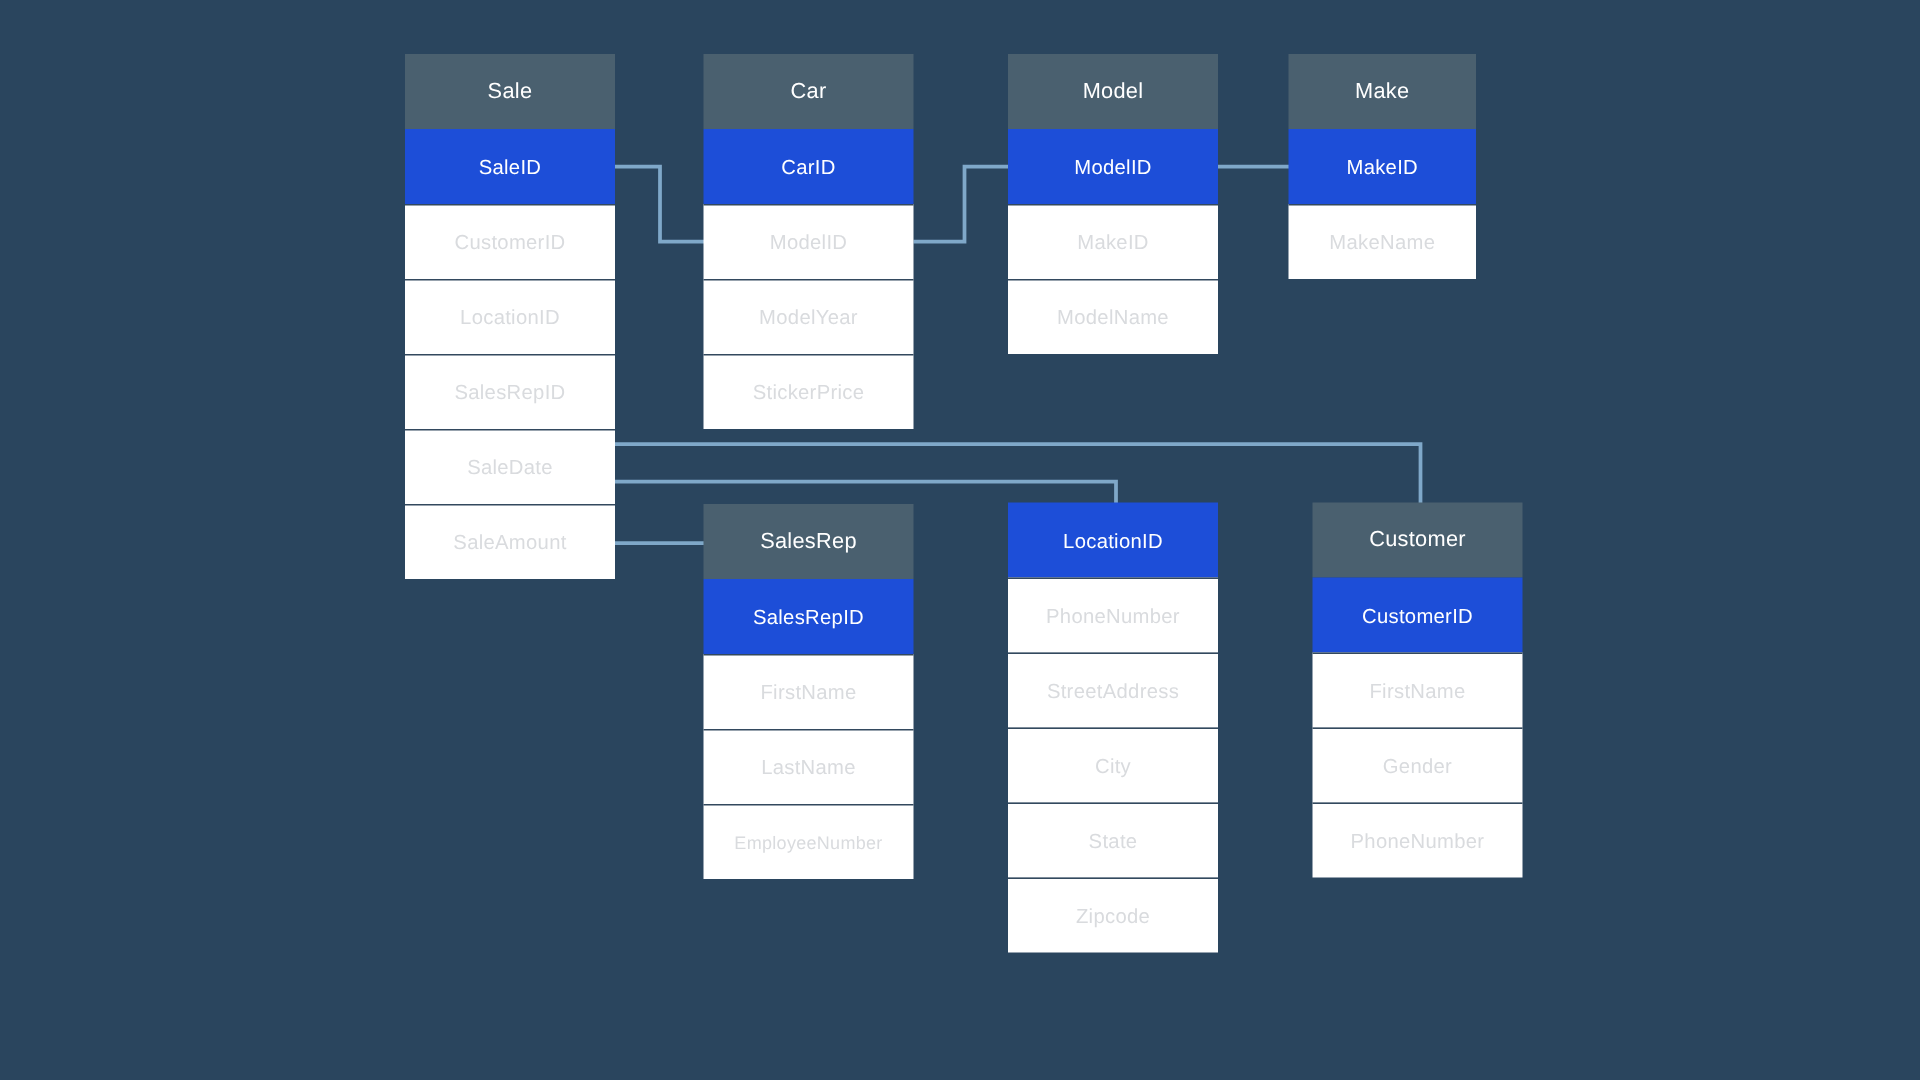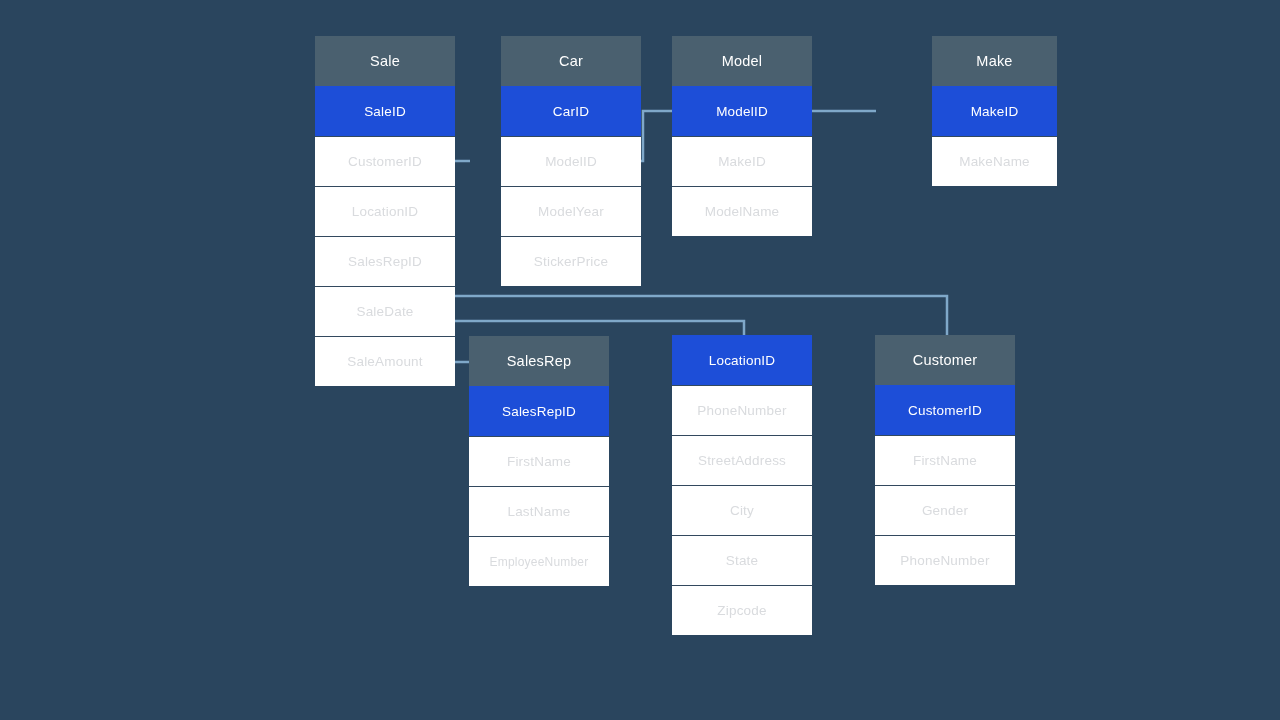--- a/index.html
+++ b/index.html
@@ -64,43 +64,43 @@
 <div id="canvas">
   <svg id="links" viewBox="0 0 1280 720" xmlns="http://www.w3.org/2000/svg">
       <polyline points="405,111 440,111 440,161 470,161" fill="none" stroke="#7fa8c9" stroke-width="2.5" stroke-linecap="butt" stroke-linejoin="miter"></polyline>
       <polyline points="609,161 643,161 643,111 672,111" fill="none" stroke="#7fa8c9" stroke-width="2.5" stroke-linecap="butt" stroke-linejoin="miter"></polyline>
       <polyline points="812,111 876,111" fill="none" stroke="#7fa8c9" stroke-width="2.5" stroke-linecap="butt" stroke-linejoin="miter"></polyline>
       <polyline points="410,296 947,296 947,336" fill="none" stroke="#7fa8c9" stroke-width="2.5" stroke-linecap="butt" stroke-linejoin="miter"></polyline>
       <polyline points="410,321 744,321 744,336" fill="none" stroke="#7fa8c9" stroke-width="2.5" stroke-linecap="butt" stroke-linejoin="miter"></polyline>
       <polyline points="410,362 470,362" fill="none" stroke="#7fa8c9" stroke-width="2.5" stroke-linecap="butt" stroke-linejoin="miter"></polyline>
     </svg>
   <div id="entities">
-      <div class="entity" style="left: 270px; top: 36px; margin-left: 45px;">
+      <div class="entity" style="left: 270px; top: 36px;">
         <div class="entity-header">Sale</div>
         <div class="entity-row pk">SaleID</div>
         <div class="entity-row">CustomerID</div>
         <div class="entity-row">LocationID</div>
         <div class="entity-row">SalesRepID</div>
         <div class="entity-row">SaleDate</div>
         <div class="entity-row">SaleAmount</div>
       </div>
-      <div class="entity" style="left: 469px; top: 36px; margin-left: 32px;">
+      <div class="entity" style="left: 469px; top: 36px;">
         <div class="entity-header">Car</div>
         <div class="entity-row pk">CarID</div>
         <div class="entity-row">ModelID</div>
         <div class="entity-row">ModelYear</div>
         <div class="entity-row">StickerPrice</div>
       </div>
       <div class="entity" style="left: 672px; top: 36px;">
         <div class="entity-header">Model</div>
         <div class="entity-row pk">ModelID</div>
         <div class="entity-row">MakeID</div>
         <div class="entity-row">ModelName</div>
       </div>
-      <div class="entity" style="left: 917px; top: 36px; padding-left: 15px;">
+      <div class="entity" style="left: 844px; top: 36px; padding-left: 15px;">
         <div class="entity-header">Make</div>
         <div class="entity-row pk">MakeID</div>
         <div class="entity-row">MakeName</div>
       </div>
       <div class="entity" style="left: 469px; top: 336px;">
         <div class="entity-header">SalesRep</div>
         <div class="entity-row pk">SalesRepID</div>
         <div class="entity-row">FirstName</div>
         <div class="entity-row">LastName</div>
         <div class="entity-row squeeze">EmployeeNumber</div>

